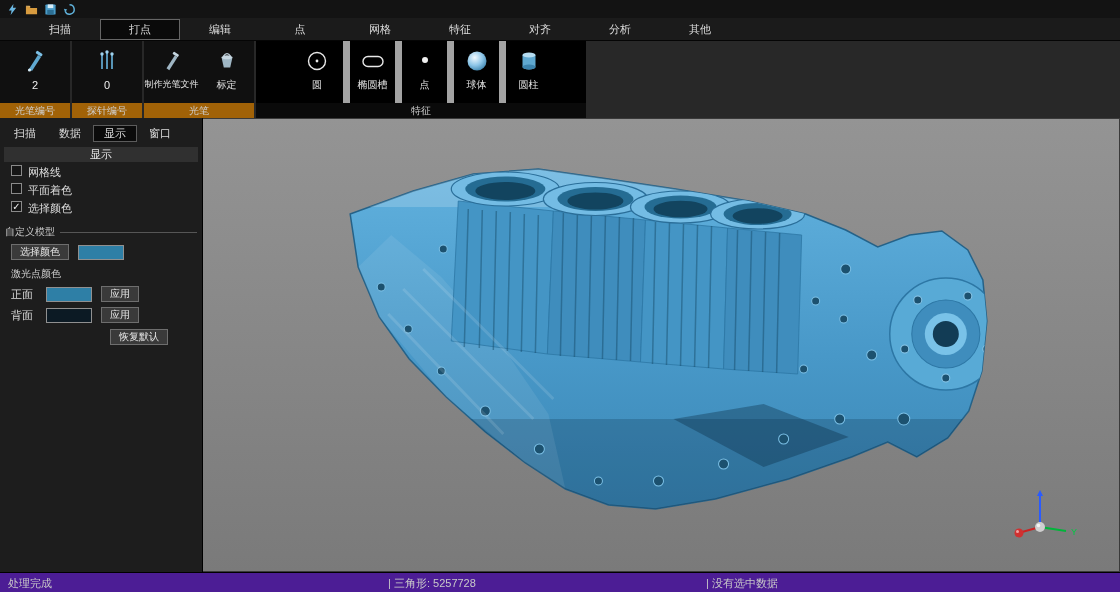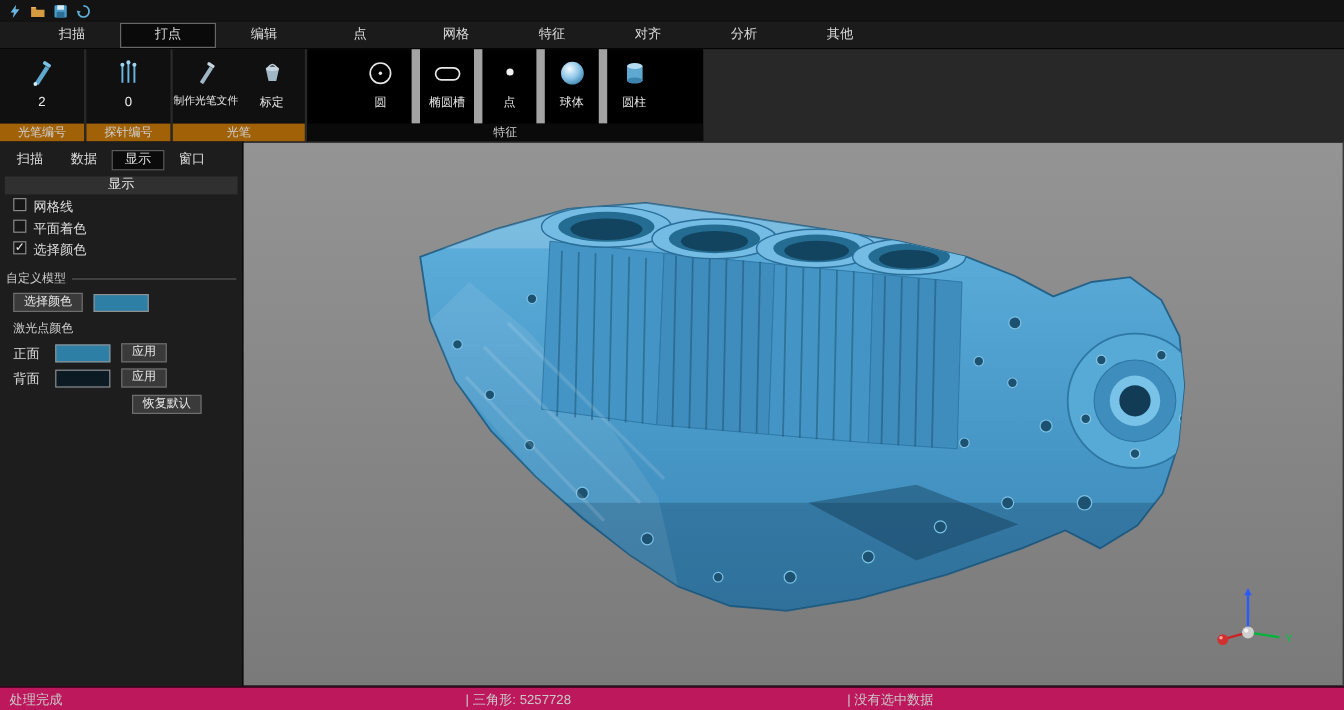--- a/index.html
+++ b/index.html
@@ -52,21 +52,21 @@
   .laser-label{margin:7px 0 2px 11px;font-size:10px;color:#cfcfcf;}
   .restore-row{display:flex;justify-content:flex-end;margin:6px 34px 0 0;}
 
   
   .viewport{flex:1;position:relative;background:linear-gradient(#949494,#7a7a7a);overflow:hidden;border:1px solid #3a3a3a;border-left:none;}
   .vp-svg{position:absolute;inset:0;width:100%;height:100%;}
   .axes{position:absolute;right:34px;bottom:20px;width:90px;height:64px;}
   .axes text{font-size:9px;}
 
   
-  .statusbar{height:20px;background:#be185d;border-top:1px solid #000;position:relative;font-size:11px;color:#c9c9c9;}
+  .statusbar{height:20px;background:#4c1d95;border-top:1px solid #000;position:relative;font-size:11px;color:#c9c9c9;}
   .statusbar span{position:absolute;top:3px;white-space:nowrap;}
   .st-left{left:8px;}
   .st-mid{left:388px;}
   .st-right{left:706px;}
 </style>
 </head>
 <body>
 
 <div class="app">
 

